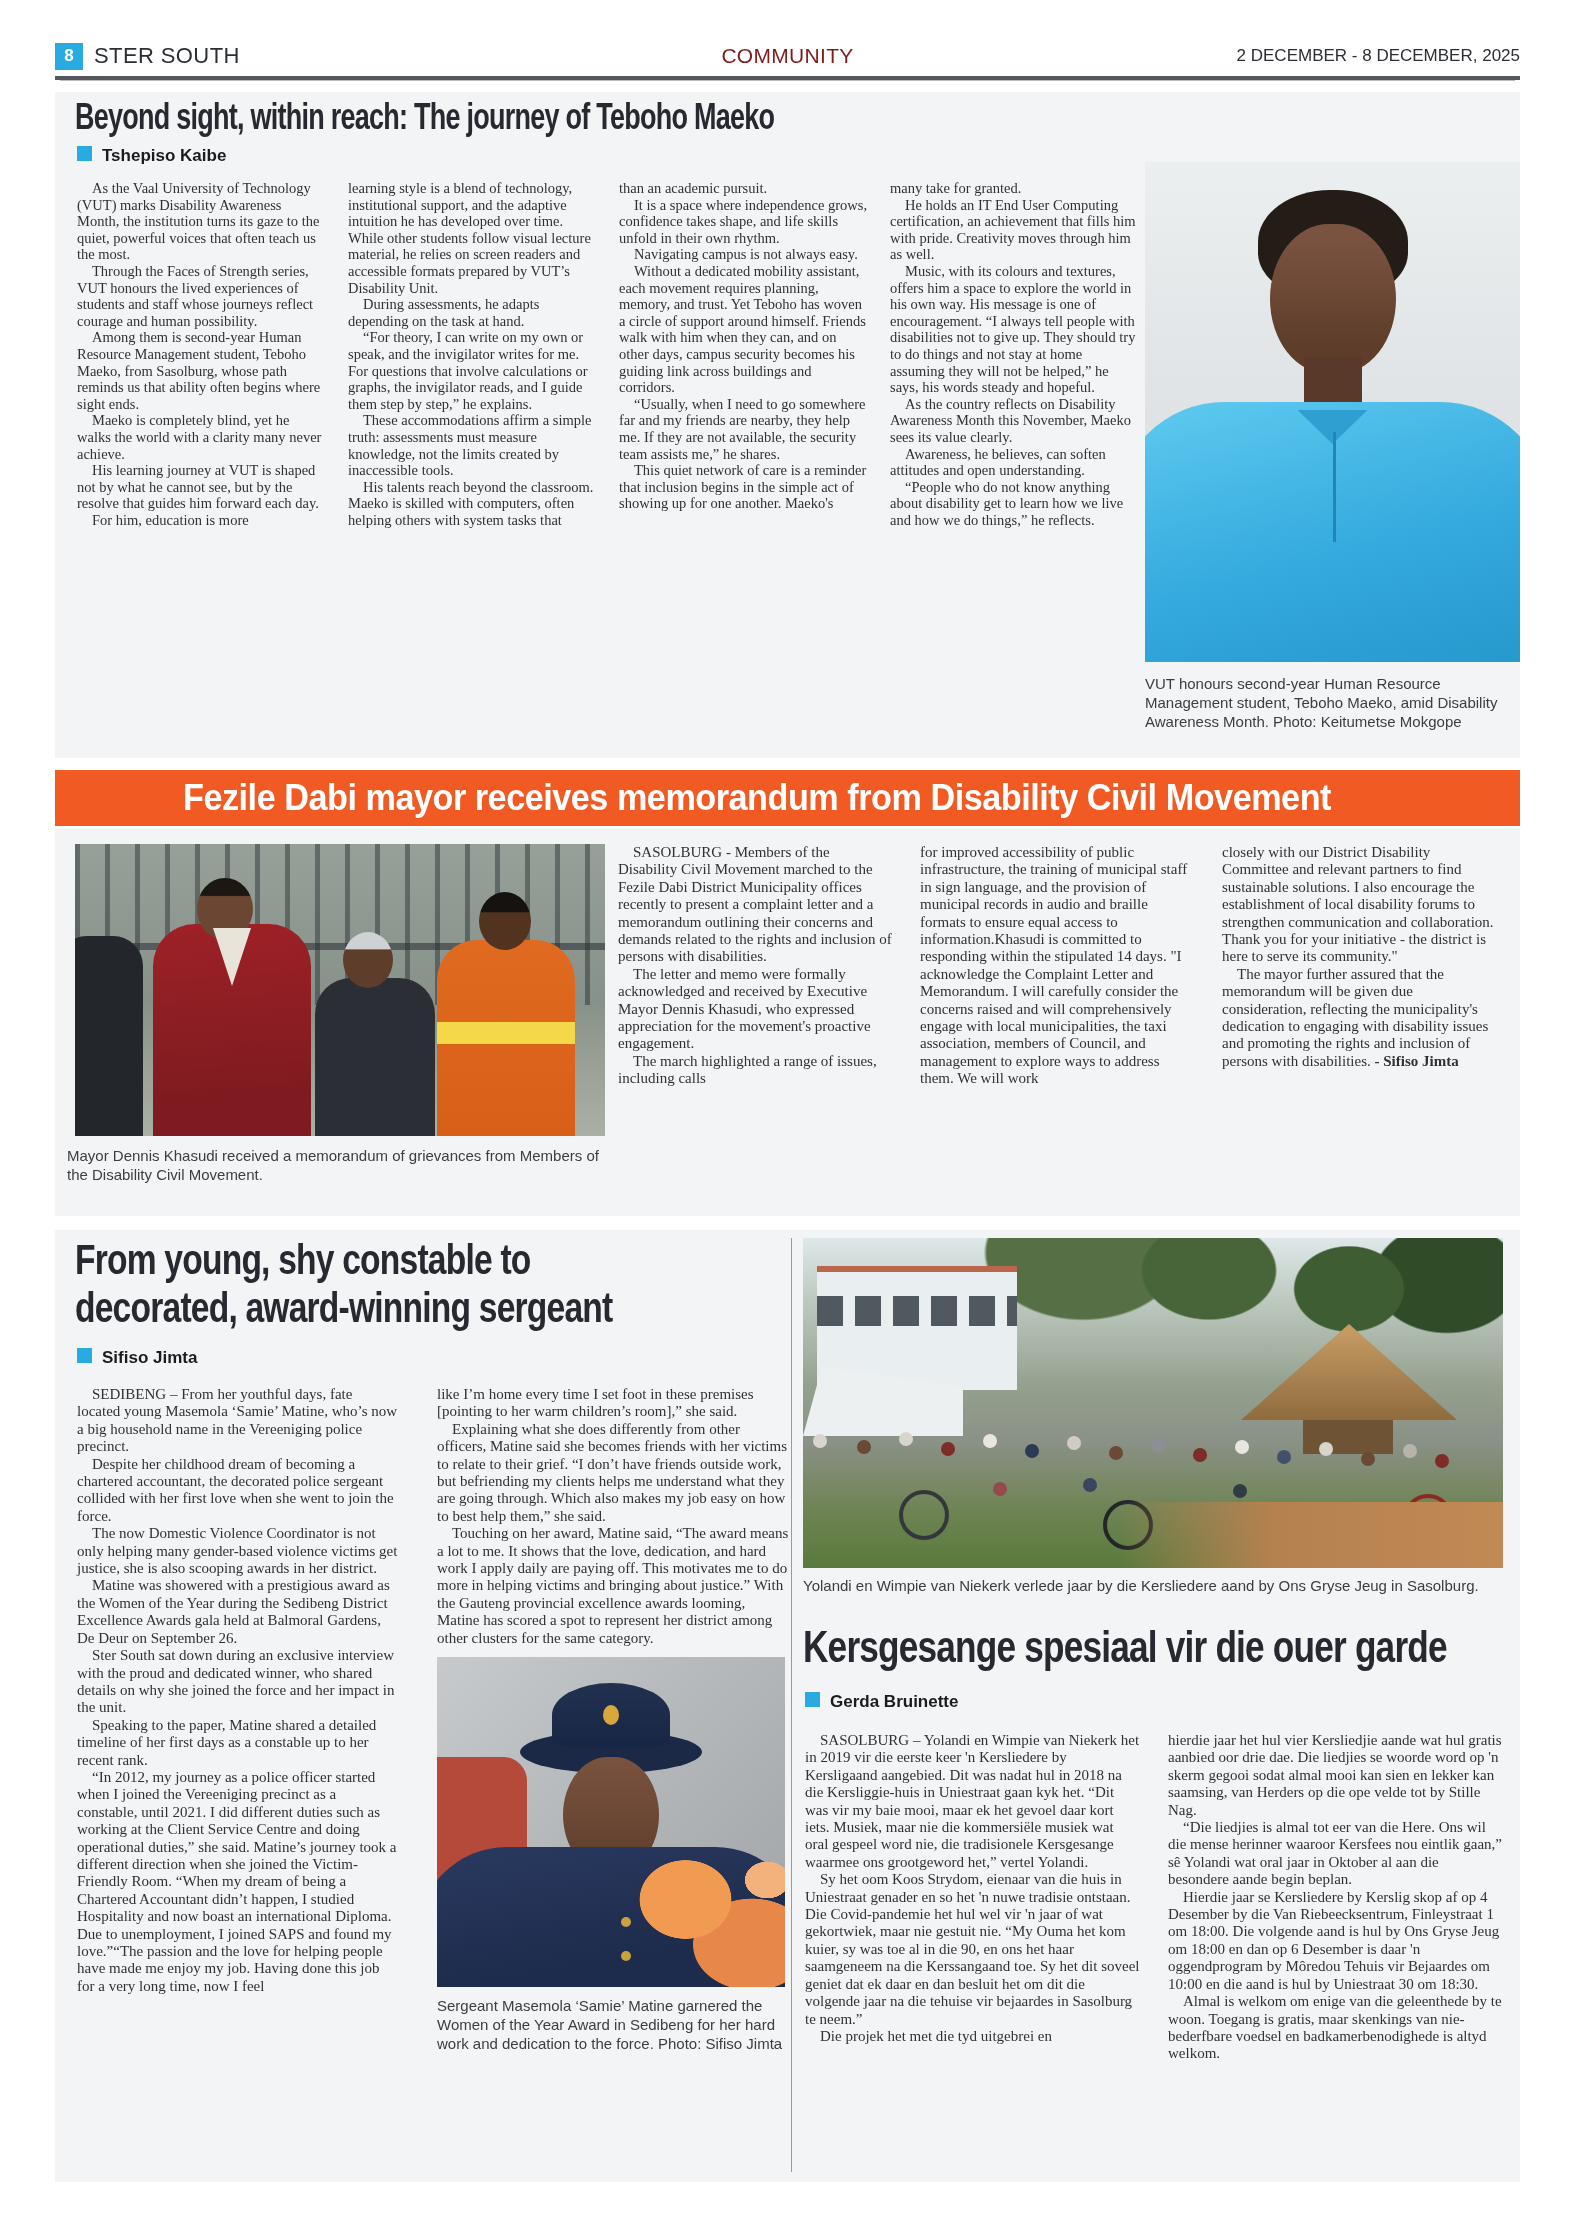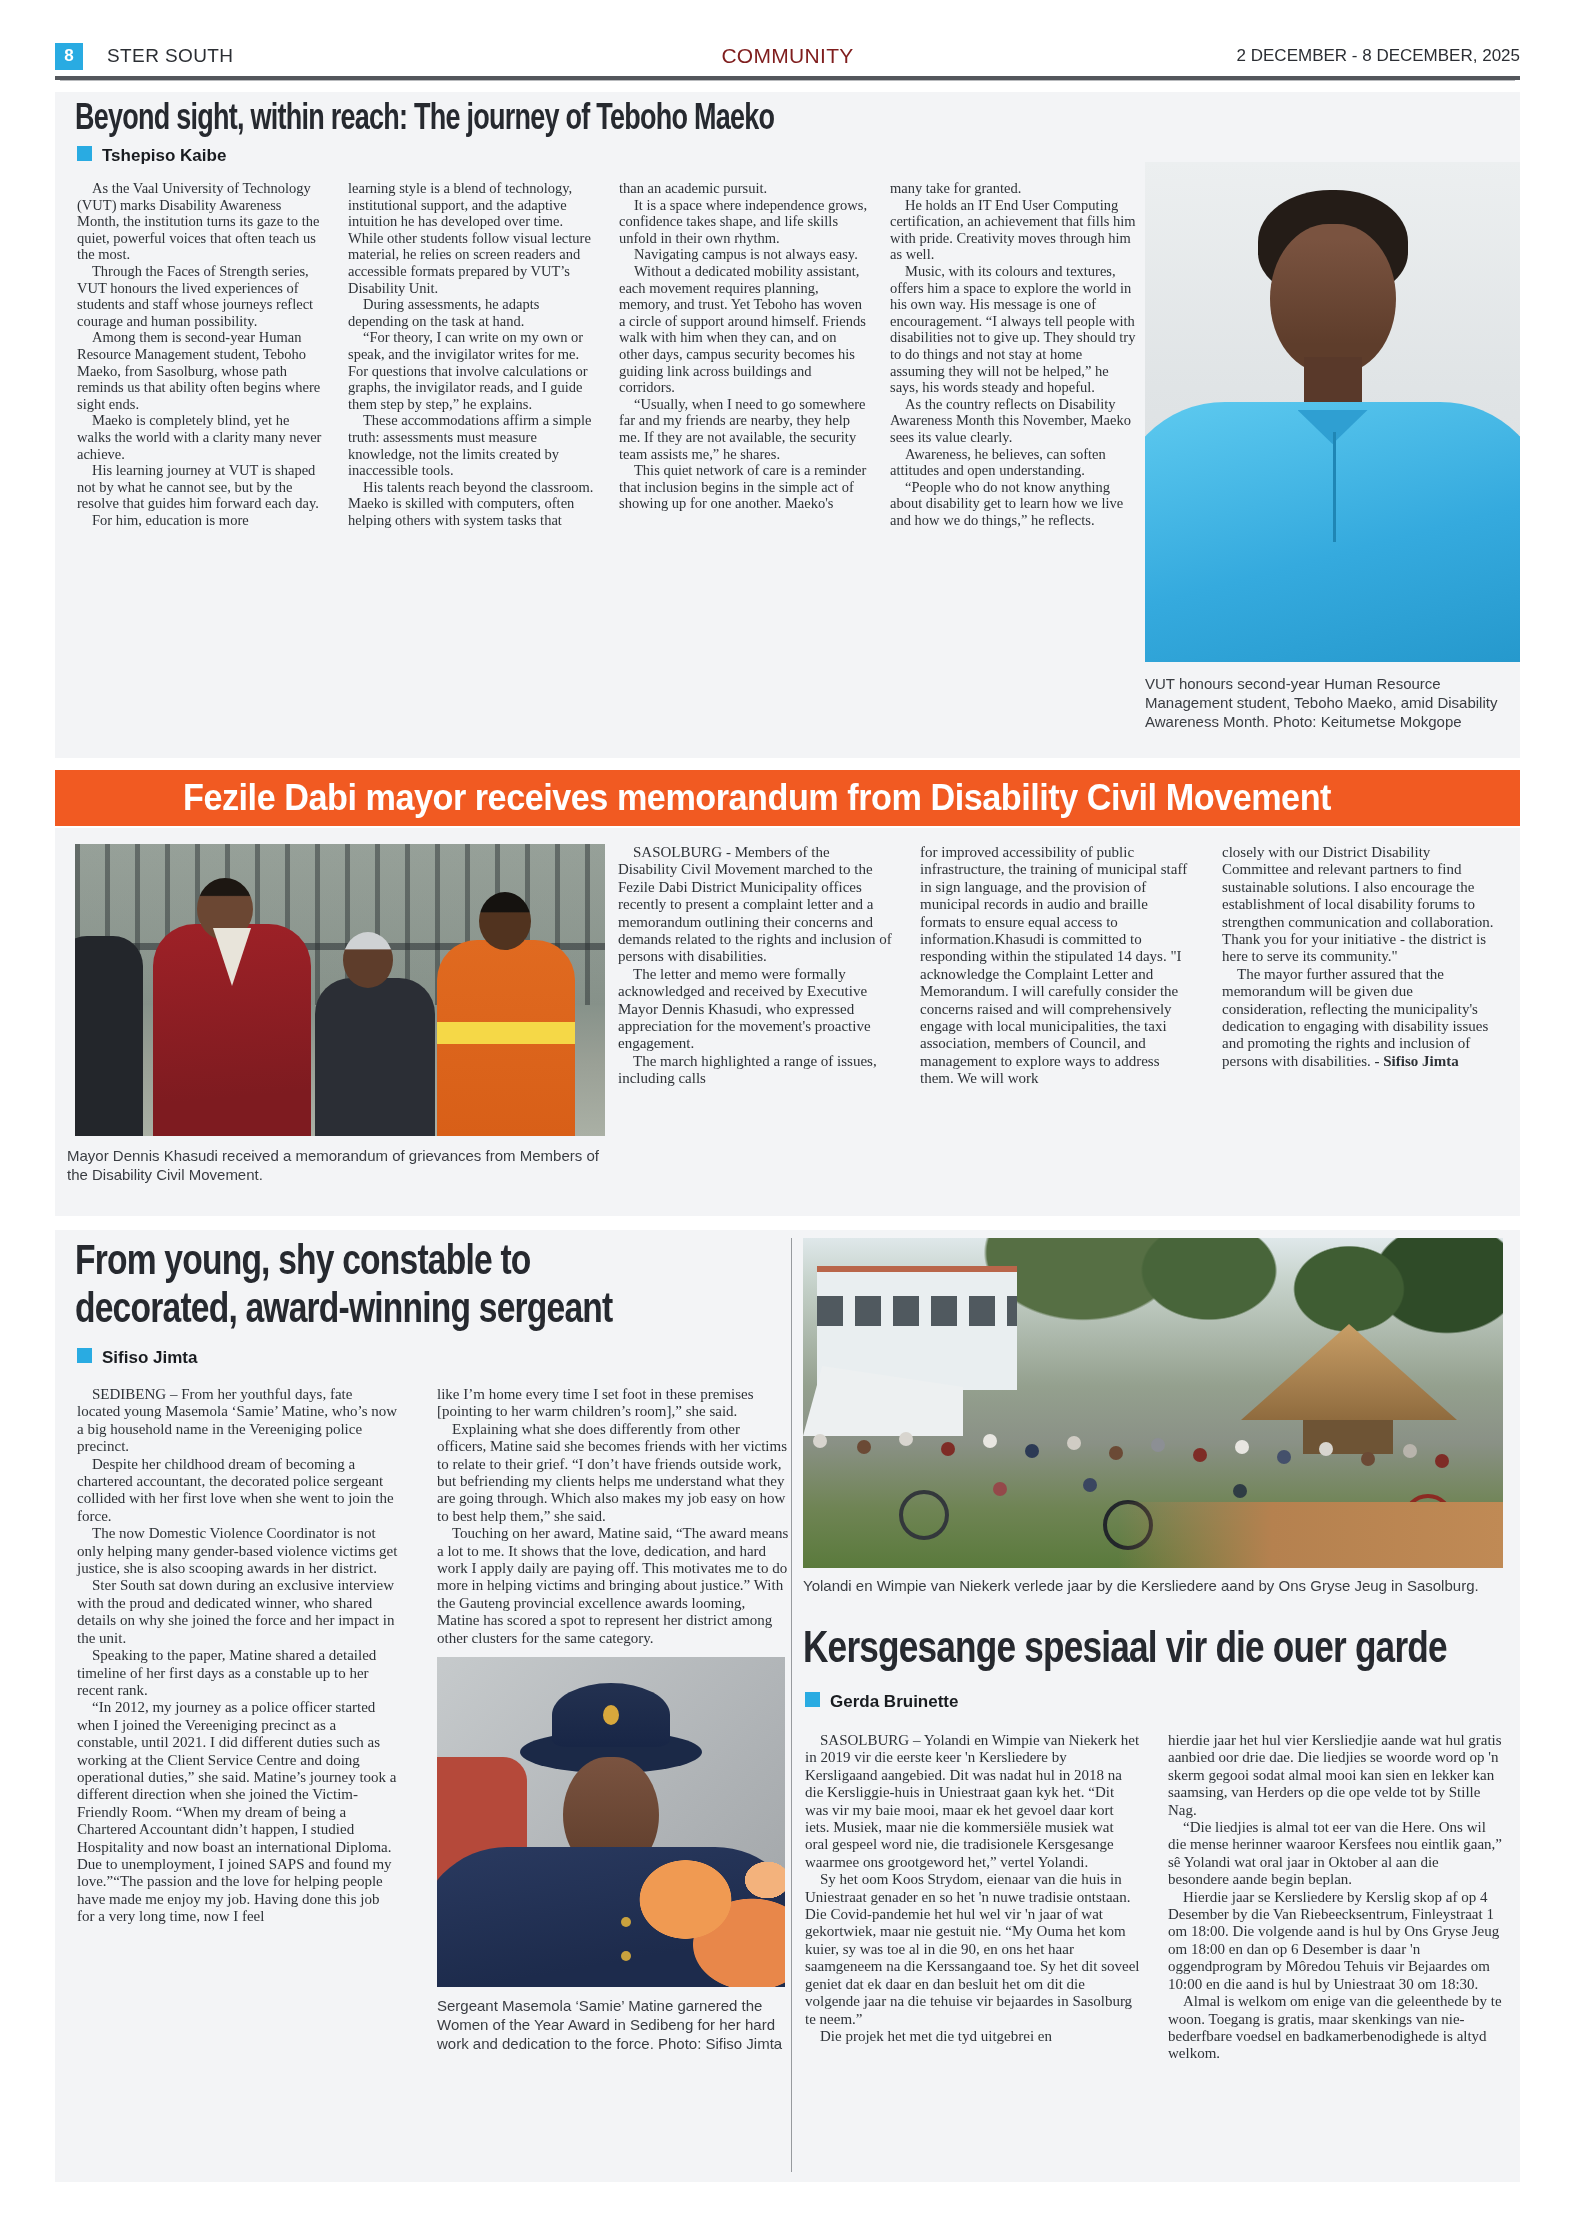--- a/index.html
+++ b/index.html
@@ -6,21 +6,21 @@
   .page { position:relative; width:1572px; height:2224px; background:#ffffff;
           font-family:"Liberation Sans","DejaVu Sans",sans-serif; overflow:hidden; }
   .abs { position:absolute; }
 
   
   .hdr { left:55px; top:36px; width:1465px; height:40px; border-bottom:4px solid #54575c;
          box-shadow:0 6px 0 -5px #b9bbbe; }
   .hdr-row { display:flex; align-items:center; height:100%; position:relative; }
   .pgno { width:28px; height:27px; background:#29ABE2; color:#fff; font-weight:700;
           font-size:17px; display:flex; align-items:center; justify-content:center; }
-  .pub { margin-left:24px; font-size:19px; letter-spacing:.4px; color:#2b2e33; font-weight:500; }
+  .pub { margin-left:11px; font-size:22px; letter-spacing:.4px; color:#2b2e33; font-weight:500; }
   .sect { position:absolute; left:0; right:0; text-align:center; font-weight:400;
           font-size:21px; letter-spacing:.3px; color:#7f1d1d; }
   .hdate { margin-left:auto; font-size:17px; color:#2b2e33; }
 
   
   .panel { background:#f3f4f6; overflow:hidden; }
   .headline { font-weight:700; color:#26292f; letter-spacing:-1px; }
   .condense { display:inline-block; transform-origin:0 50%; white-space:nowrap; }
   .byline { display:flex; align-items:flex-start; gap:10px; }
   .byline .sq { width:15px; height:15px; background:#29ABE2; }
@@ -241,20 +241,21 @@
         <p>decorated, award-winning sergeant</p>
       </div>
     <div class="byline abs" style="left:22px; top:118px;">
       <span class="sq"></span>
       <span class="nm">Sifiso Jimta</span>
     </div>
     <div class="abs bodytext s2" style="left:22px; top:156px; width:322px;">
         <p>SEDIBENG – From her youthful days, fate located young Masemola ‘Samie’ Matine, who’s now a big household name in the Vereeniging police precinct.</p>
         <p>Despite her childhood dream of becoming a chartered accountant, the decorated police sergeant collided with her first love when she went to join the force.</p>
         <p>The now Domestic Violence Coordinator is not only helping many gender-based violence victims get justice, she is also scooping awards in her district.</p>
+        <p>Matine was showered with a prestigious award as the Women of the Year during the Sedibeng District Excellence Awards gala held at Balmoral Gardens, De Deur on September 26.</p>
         <p>Ster South sat down during an exclusive interview with the proud and dedicated winner, who shared details on why she joined the force and her impact in the unit.</p>
         <p>Speaking to the paper, Matine shared a detailed timeline of her first days as a constable up to her recent rank.</p>
         <p>“In 2012, my journey as a police officer started when I joined the Vereeniging precinct as a constable, until 2021. I did different duties such as working at the Client Service Centre and doing operational duties,” she said. Matine’s journey took a different direction when she joined the Victim-Friendly Room. “When my dream of being a Chartered Accountant didn’t happen, I studied Hospitality and now boast an international Diploma. Due to unemployment, I joined SAPS and found my love.”“The passion and the love for helping people have made me enjoy my job. Having done this job for a very long time, now I feel</p>
       </div>
     <div class="abs" style="left:382px; top:156px; width:352px;">
       <div class="bodytext s2 cont">
           <p>like I’m home every time I set foot in these premises [pointing to her warm children’s room],” she said.</p>
           <p>Explaining what she does differently from other officers, Matine said she becomes friends with her victims to relate to their grief. “I don’t have friends outside work, but befriending my clients helps me understand what they are going through. Which also makes my job easy on how to best help them,” she said.</p>
           <p>Touching on her award, Matine said, “The award means a lot to me. It shows that the love, dedication, and hard work I apply daily are paying off. This motivates me to do more in helping victims and bringing about justice.” With the Gauteng provincial excellence awards looming, Matine has scored a spot to represent her district among other clusters for the same category.</p>
         </div>

